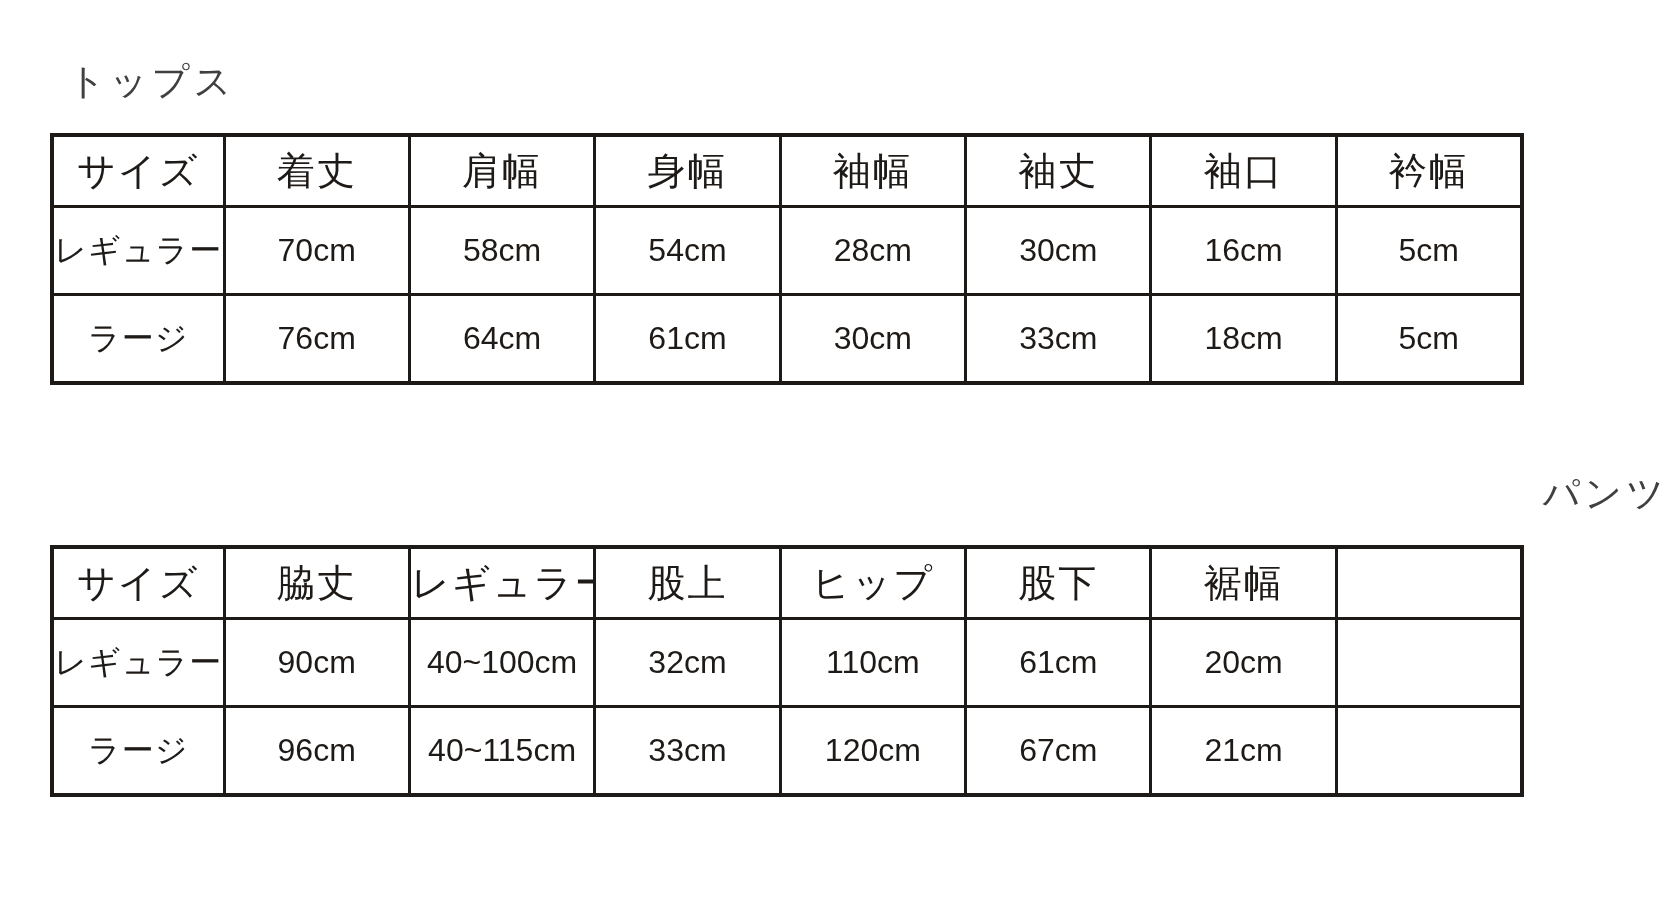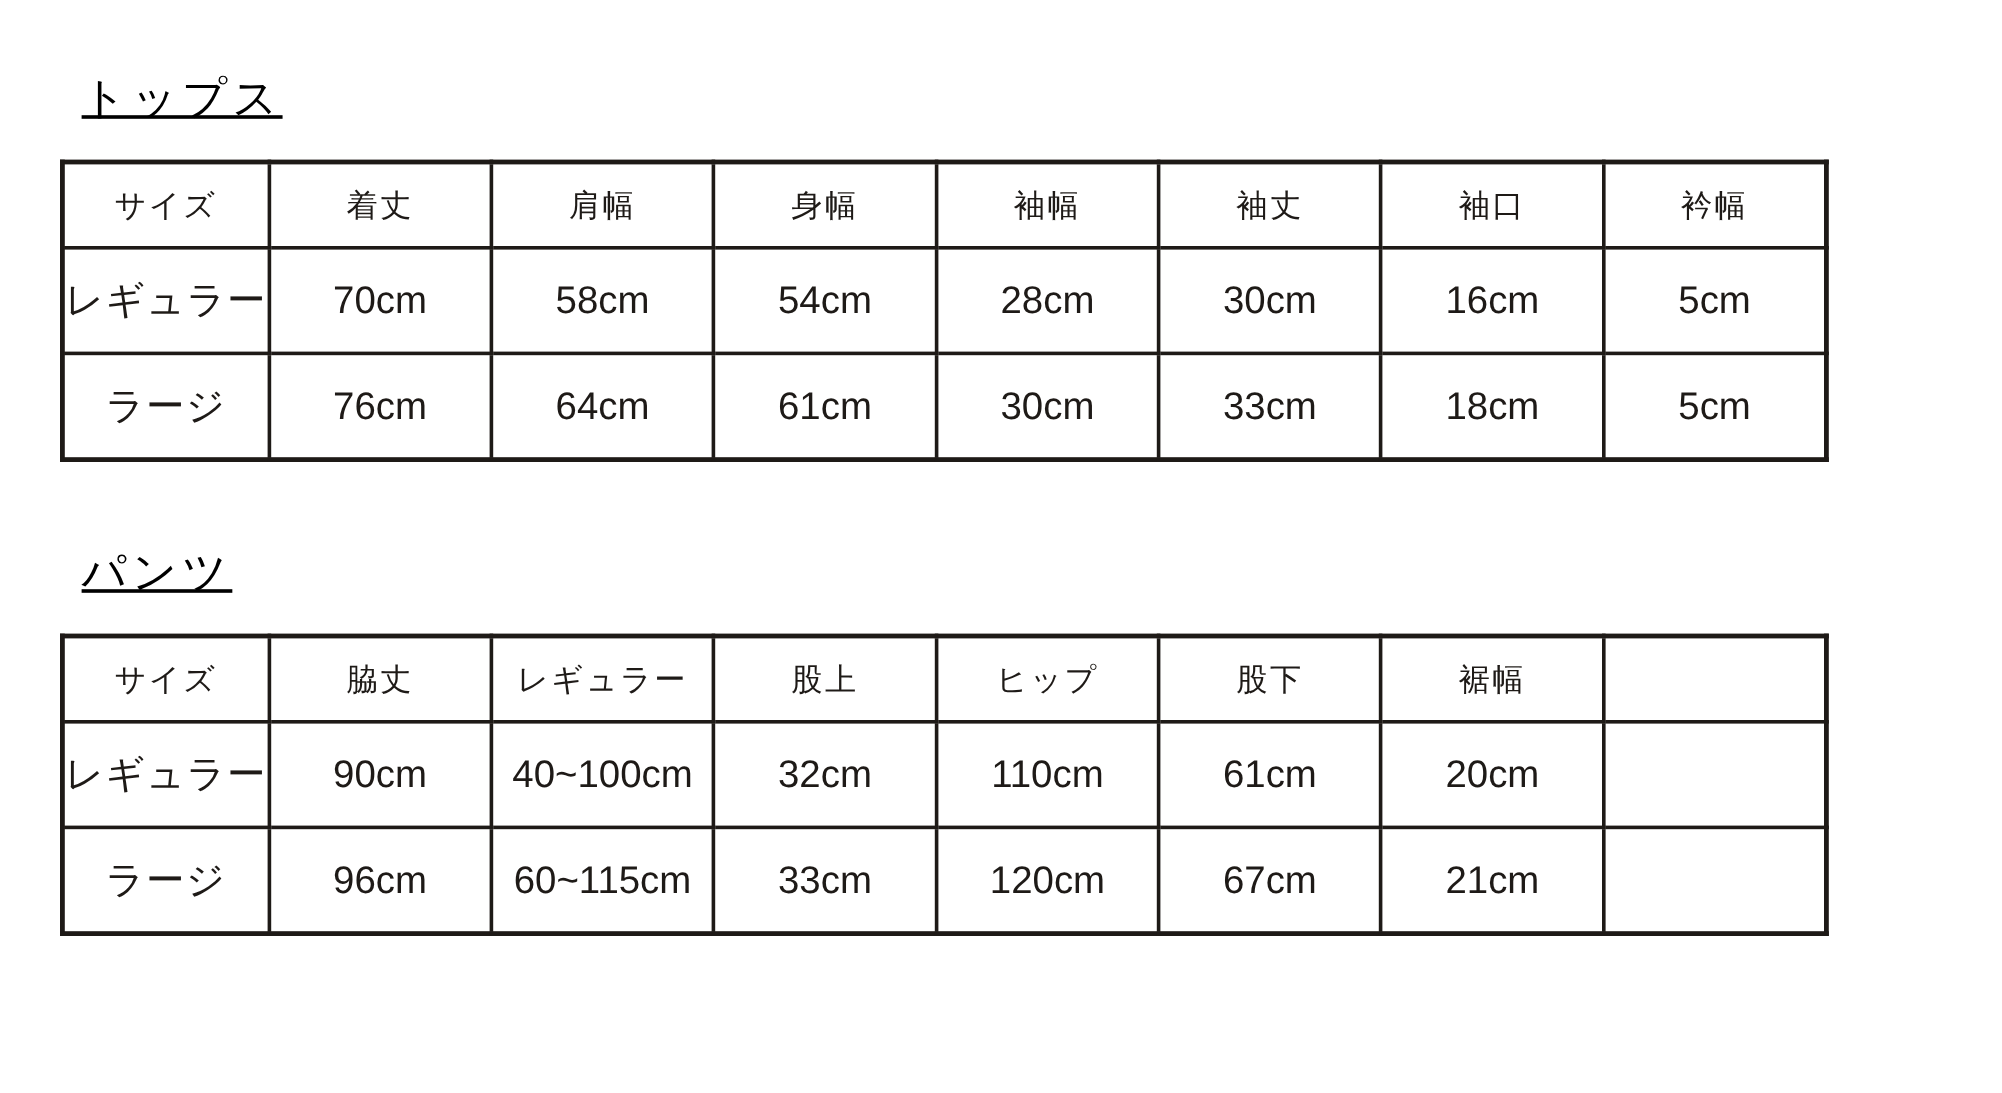--- a/index.html
+++ b/index.html
@@ -15,43 +15,42 @@
     height: 911px;
     background: #ffffff;
     overflow: hidden;
   }
   .section-title {
     margin: 0;
     padding: 0 0 0 68px;
     font-size: 37px;
     font-weight: 500;
     letter-spacing: 4px;
-    color: #000000;
-    text-decoration: underline;
+    color: #404040;
   }
   .title-tops  { padding-top: 57px; }
-  .title-pants { padding-top: 67px; }
+  .title-pants { padding-top: 84px; text-align: right; }
   table.size-table {
     border-collapse: collapse;
     table-layout: fixed;
     width: 1470px;
     margin: 26px 0 0 50px;
     border: 4px solid #1e1a17;
   }
   table.size-table td {
     border: 3px solid #1e1a17;
     text-align: center;
     vertical-align: middle;
     padding: 0;
     overflow: hidden;
     white-space: nowrap;
   }
   tr.header-row td {
     height: 68px;
-    font-size: 26px;
+    font-size: 38px;
     letter-spacing: 2px;
   }
   tr.data-row td {
     height: 85px;
     font-size: 32px;
   }
   td.size-col { letter-spacing: 1px; }
   col.c-size { width: 172px; }
   col.c-val  { width: 185.4px; }
 </style>
@@ -137,21 +136,21 @@
         <td>40~100cm</td>
         <td>32cm</td>
         <td>110cm</td>
         <td>61cm</td>
         <td>20cm</td>
         <td></td>
       </tr>
       <tr class="data-row">
         <td class="size-col">ラージ</td>
         <td>96cm</td>
-        <td>60~115cm</td>
+        <td>40~115cm</td>
         <td>33cm</td>
         <td>120cm</td>
         <td>67cm</td>
         <td>21cm</td>
         <td></td>
       </tr>
     </tbody>
   </table>
 
 </div>

